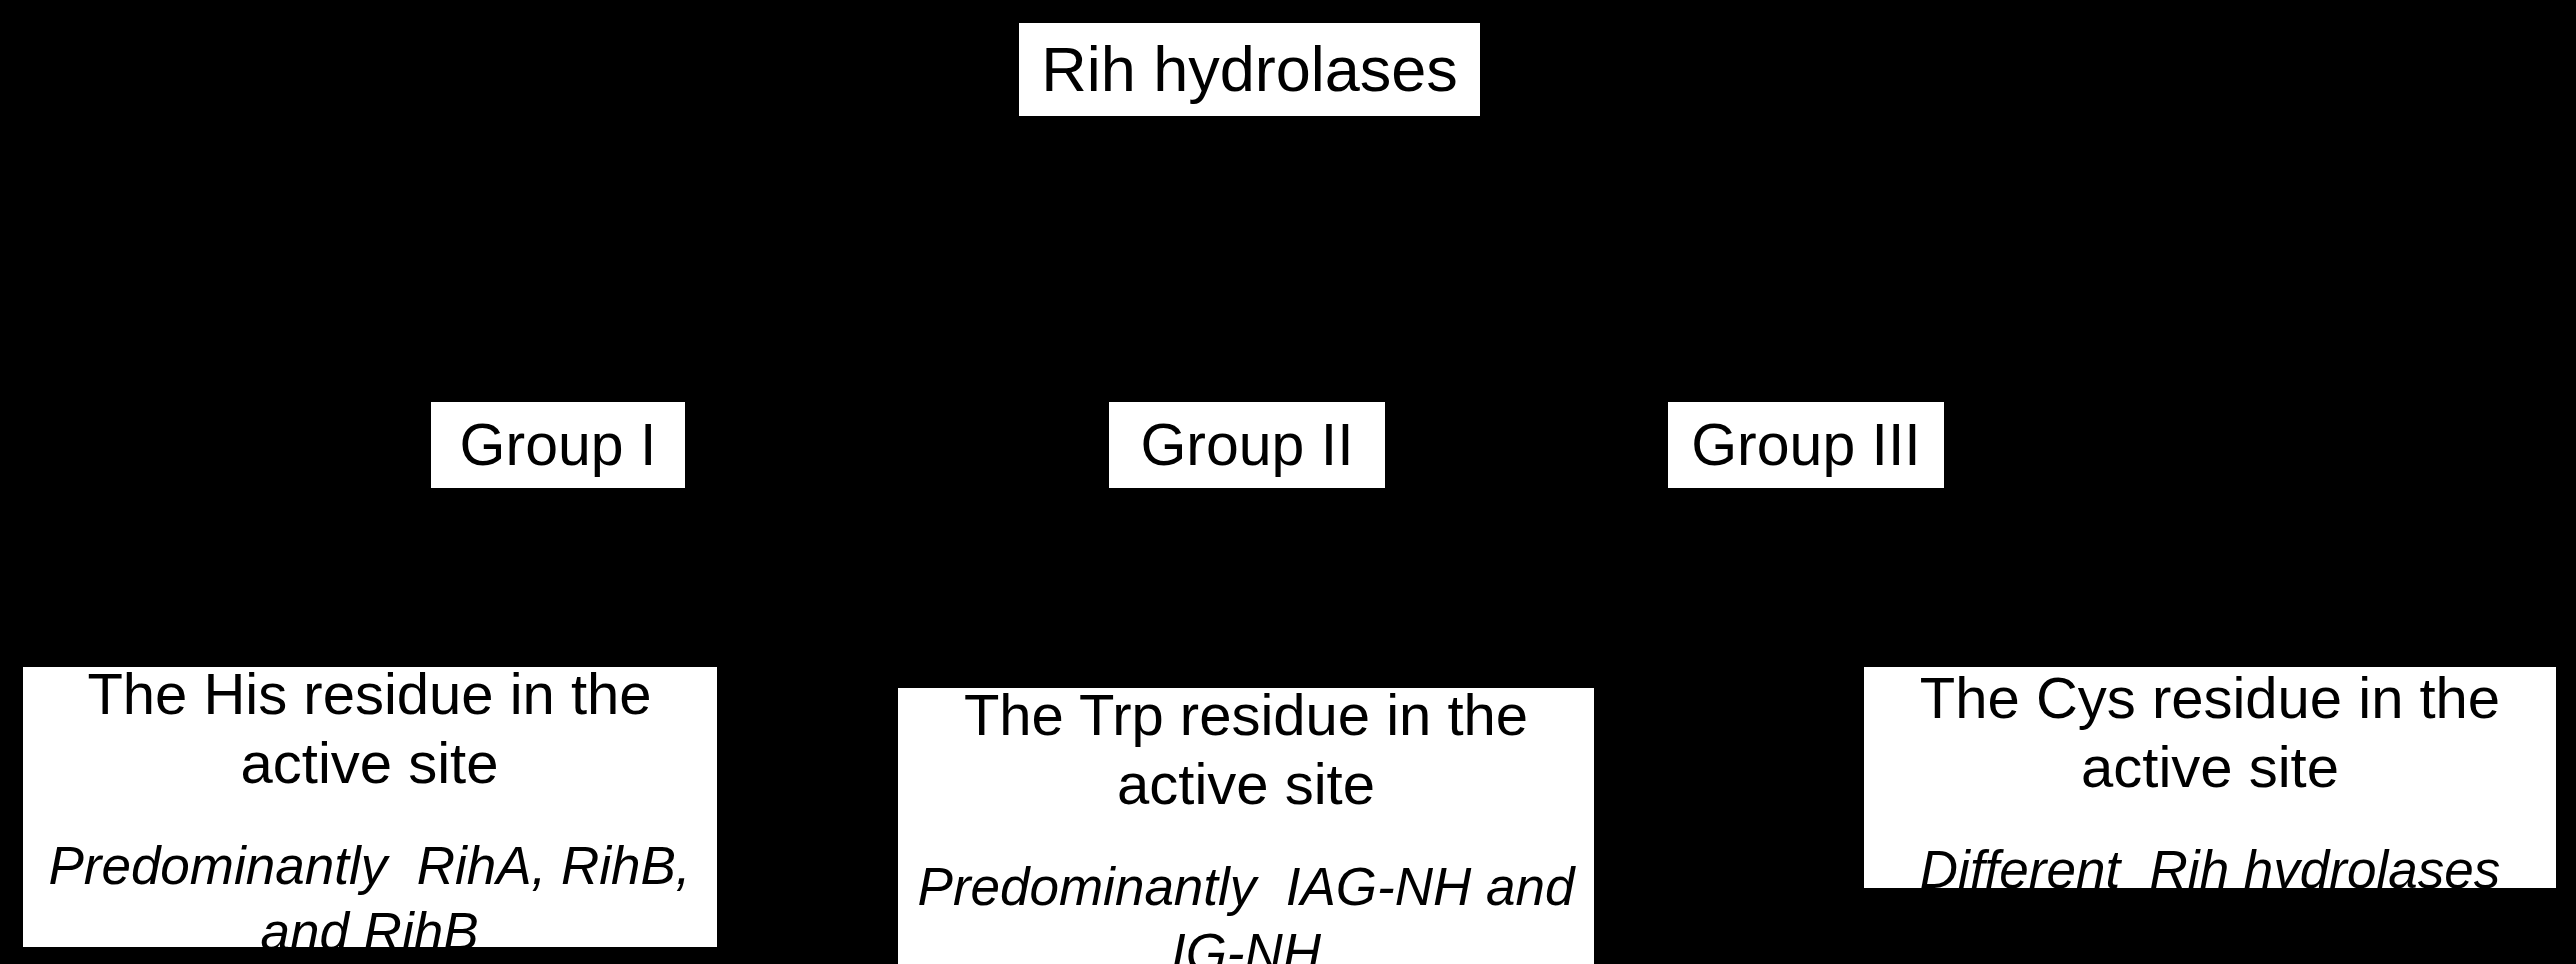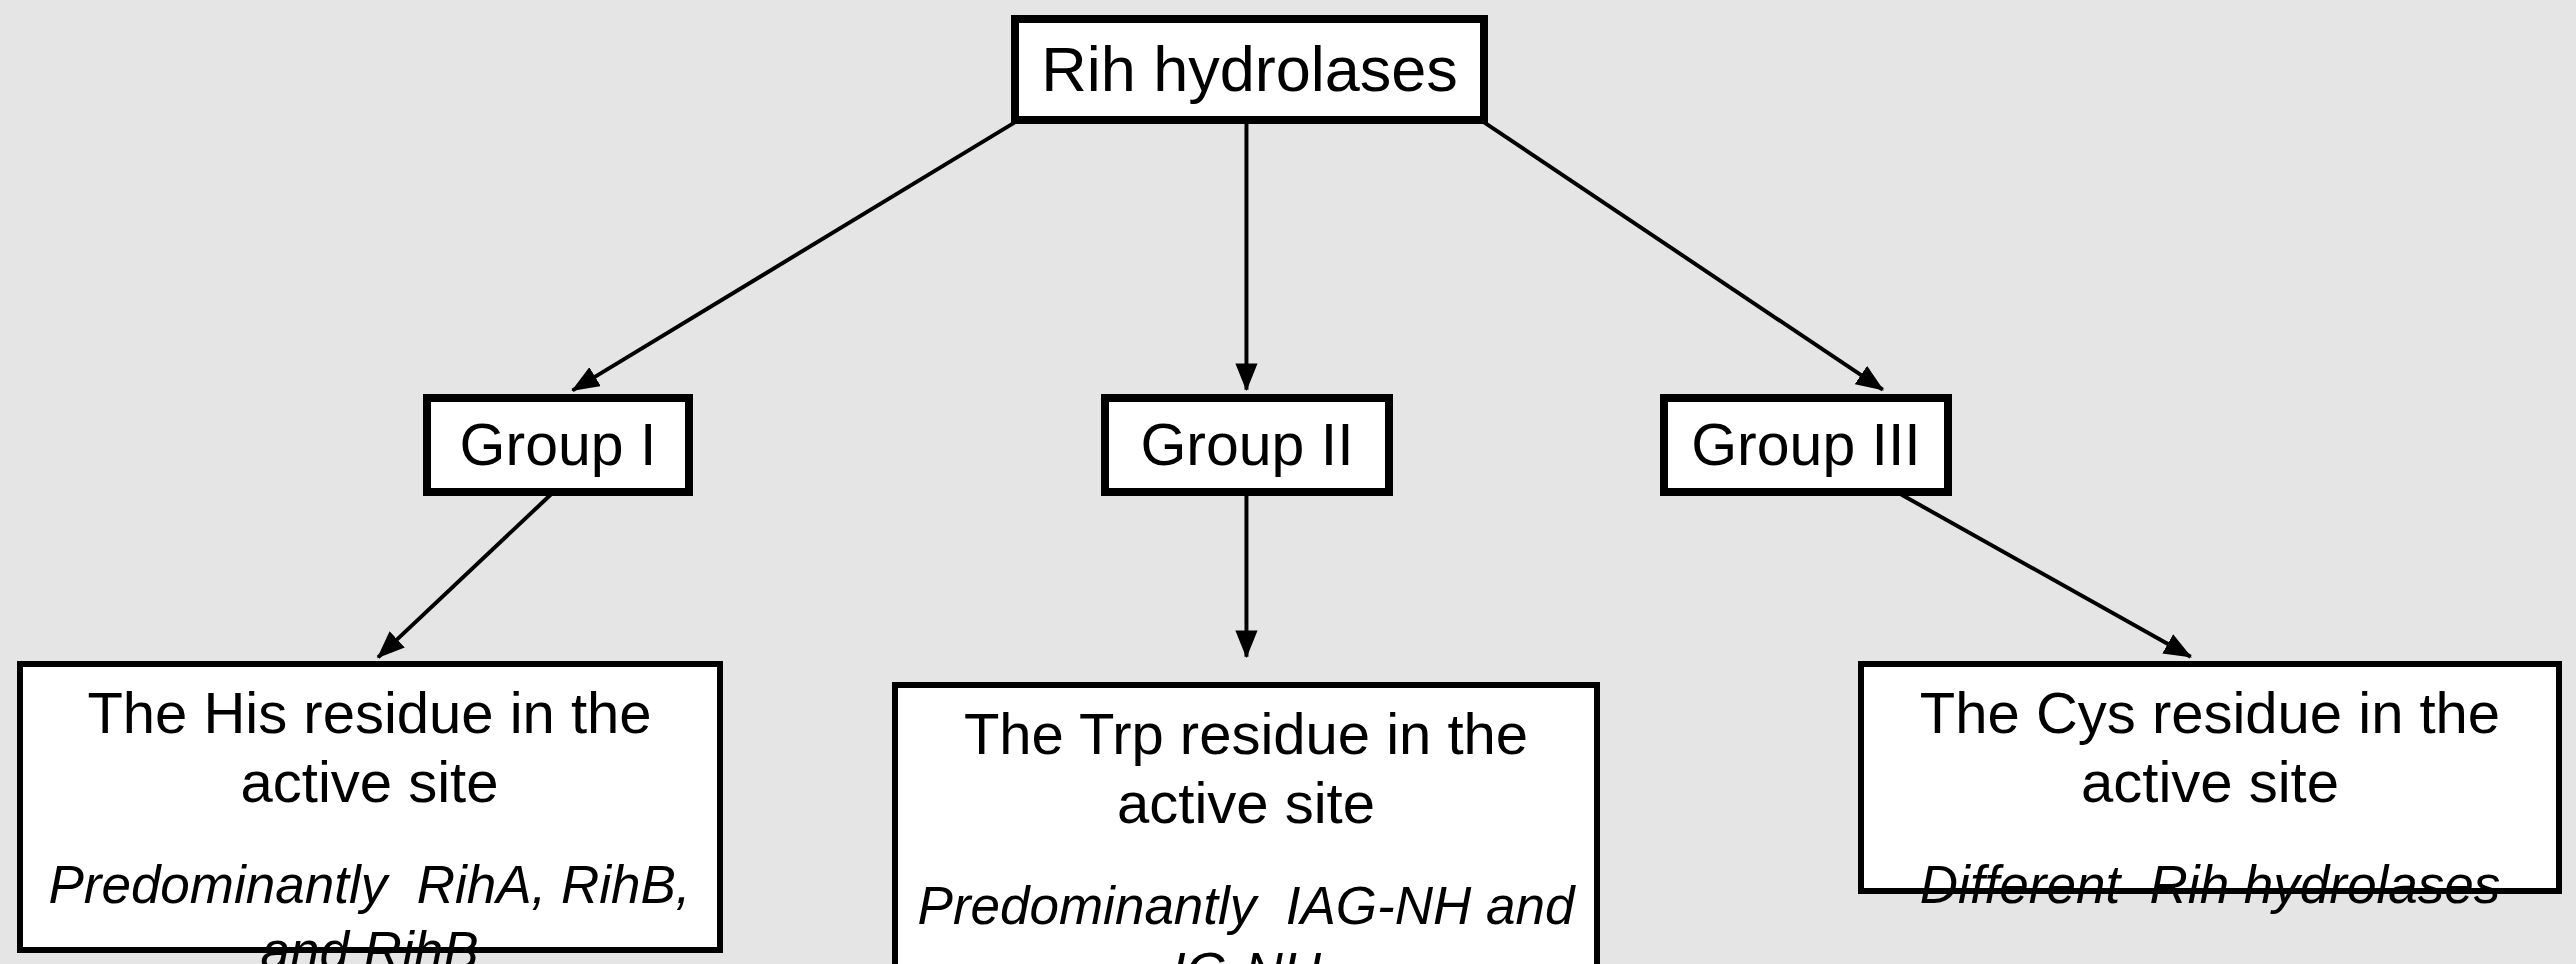--- a/index.html
+++ b/index.html
@@ -4,21 +4,21 @@
 <style>
   html, body {
     margin: 0;
     padding: 0;
     background: #ffffff;
   }
   .canvas {
     position: relative;
     width: 2576px;
     height: 964px;
-    background: #e5e5e5;
+    background: #000000;
     font-family: "Liberation Sans", "DejaVu Sans", sans-serif;
     color: #000000;
     overflow: hidden;
   }
   svg.arrows {
     position: absolute;
     left: 0; top: 0;
     width: 2576px;
     height: 964px;
   }
@@ -42,21 +42,21 @@
     top: 394px;
     height: 102px;
     font-size: 59px;
   }
   .node.group1 { left: 423px;  width: 270px; justify-content: center; }
   .node.group2 { left: 1101px; width: 292px; }
   .node.group3 { left: 1660px; width: 292px; }
   .node.leaf {
     border-width: 6.6px;
     flex-direction: column;
-    justify-content: flex-start;
+    justify-content: center;
     padding-top: 10.6px;
   }
   .node.leaf1 { left: 16.5px;   top: 661px; width: 706px; height: 292px; }
   .node.leaf2 { left: 892px; top: 682px; width: 708px; height: 292px; }
   .node.leaf3 { left: 1858px; top: 661px; width: 704px; height: 233px; }
   .leaf .title {
     font-size: 58px;
     line-height: 69px;
   }
   .leaf .note {

